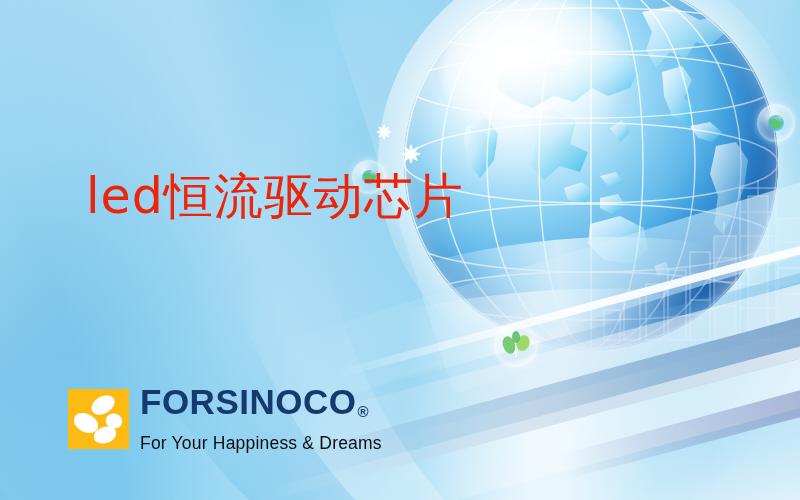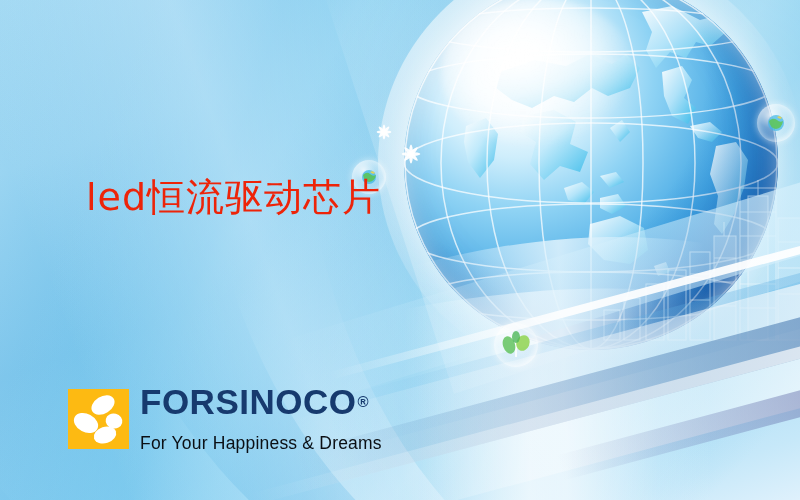--- a/index.html
+++ b/index.html
@@ -99,38 +99,38 @@
   .bubble{position:absolute;border-radius:50%;
     background:radial-gradient(circle at 34% 30%,rgba(255,255,255,.78) 0%,rgba(255,255,255,.26) 34%,rgba(255,255,255,.06) 62%,rgba(255,255,255,.42) 88%,rgba(255,255,255,.75) 100%);
     box-shadow:inset 0 0 10px rgba(255,255,255,.85),0 0 7px rgba(255,255,255,.55);}
   .bubble svg{position:absolute;inset:0;width:100%;height:100%;}
 
   
   #headline{position:absolute;left:86px;top:166px;width:400px;}
   .hl-line{
     color:#ED2409;
     font-family:"DejaVu Sans","Liberation Sans",sans-serif;
-    font-size:38px;
+    font-size:49px;
     font-weight:400;
     line-height:62px;
     letter-spacing:1px;
     white-space:nowrap;
   }
   .hl-line.second{padding-left:14px;}
 
   
   #logo{position:absolute;left:68px;top:384px;display:flex;align-items:center;}
   #logo-mark{position:relative;width:61px;height:60px;background:#FDBA12;flex:0 0 auto;}
   #logo-mark svg{position:absolute;inset:0;width:100%;height:100%;}
   #logo-text{margin-left:11px;display:flex;flex-direction:column;justify-content:center;}
   #logo-name{
     color:#173A6E;
     font-family:"Liberation Sans","DejaVu Sans",sans-serif;
     font-size:35px;font-weight:700;letter-spacing:.5px;line-height:36px;
-    display:flex;align-items:center;
+    display:flex;align-items:flex-end;
   }
   #logo-reg{font-size:15px;font-weight:700;line-height:16px;margin-left:1px;}
   #logo-tag{
     color:#0b0f14;
     font-family:"Liberation Sans","DejaVu Sans",sans-serif;
     font-size:17.5px;font-weight:400;letter-spacing:.2px;line-height:20px;margin-top:13px;
   }
 </style>
 </head>
 <body>

